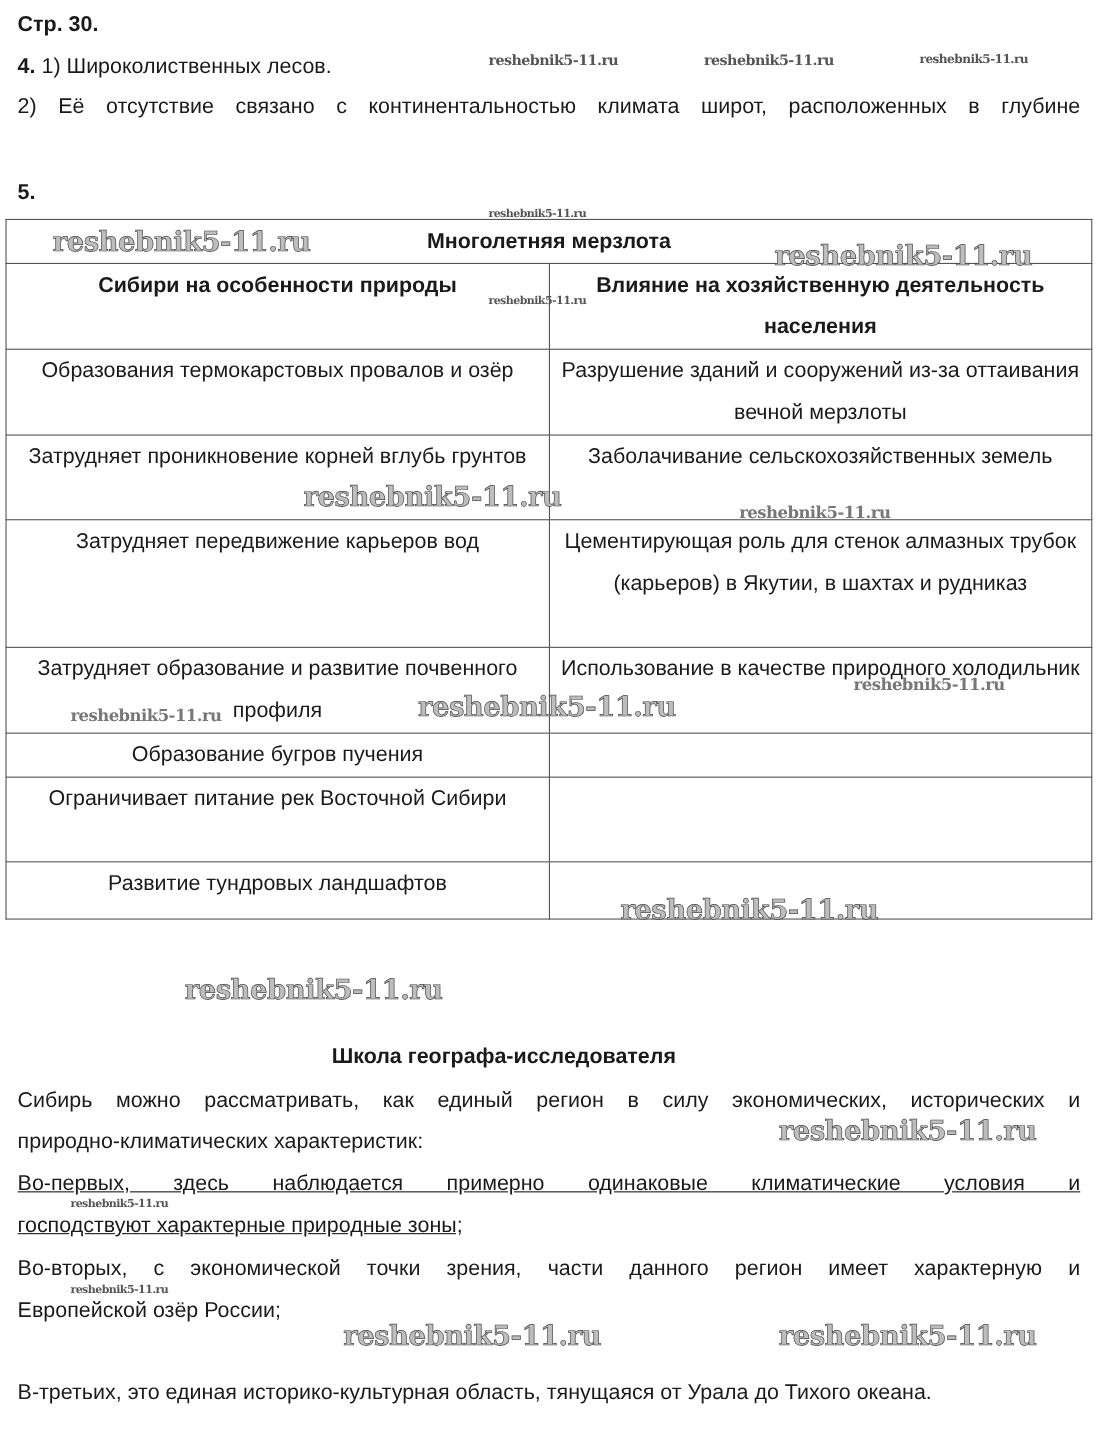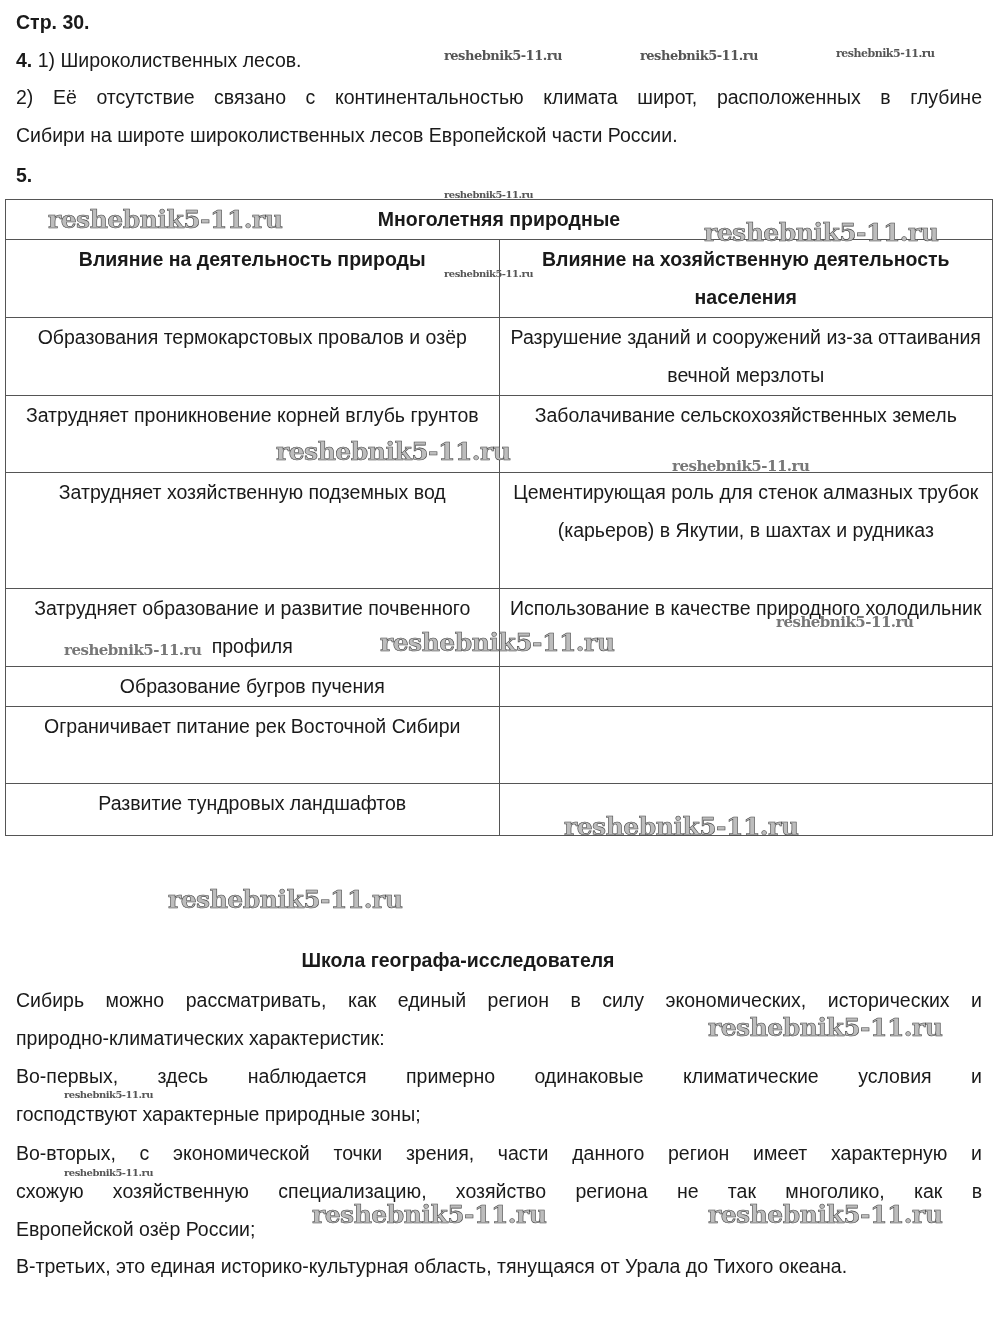--- a/index.html
+++ b/index.html
@@ -23,44 +23,43 @@
 <body>
 
 <div class="line bold" style="top:11px;">Стр. 30.</div>
 
 <div class="line" style="top:49px;">
   <span class="bold">4.</span><span> 1) Широколиственных лесов.</span>
 </div>
 
 <div class="just-wrap" style="top:78px;">
   <span class="jl">2) Её отсутствие связано с континентальностью климата широт, расположенных в глубине</span>
-  <span class="jl last">Сибири на широте широколиственных лесов Европейской части России.</span>
 </div>
 
 <div class="line bold" style="top:164px;">5.</div>
 
 <table class="perm">
   <tbody>
       <tr>
-    <td colspan="2" class="th" style="height:38px;">Многолетняя природные</td>
+    <td colspan="2" class="th" style="height:38px;">Многолетняя мерзлота</td>
   </tr>
   <tr>
-    <td class="c1 th" style="height:77px;">Влияние на деятельность природы</td>
+    <td class="c1 th" style="height:77px;">Сибири на особенности природы</td>
     <td class="th">Влияние на хозяйственную деятельность населения</td>
   </tr>
   <tr>
     <td class="c1" style="height:77px;">Образования термокарстовых провалов и озёр</td>
     <td>Разрушение зданий и сооружений из-за оттаивания вечной мерзлоты</td>
   </tr>
   <tr>
     <td class="c1" style="height:76px;">Затрудняет проникновение корней вглубь грунтов</td>
     <td>Заболачивание сельскохозяйственных земель</td>
   </tr>
   <tr>
-    <td class="c1" style="height:115px;">Затрудняет хозяйственную подземных вод</td>
+    <td class="c1" style="height:115px;">Затрудняет передвижение карьеров вод</td>
     <td>Цементирующая роль  для стенок алмазных трубок (карьеров) в Якутии, в шахтах и рудниказ</td>
   </tr>
   <tr>
     <td class="c1" style="height:76px;">Затрудняет образование и развитие почвенного профиля</td>
     <td>Использование в качестве природного холодильник</td>
   </tr>
   <tr>
     <td class="c1" style="height:39px;">Образование бугров пучения</td>
     <td></td>
   </tr>
@@ -74,27 +73,26 @@
   </tr>
 </tbody>
   </table>
 
 <div class="section-title">Школа географа-исследователя</div>
 
 <div class="just-wrap" style="top:981px;">
   <span class="jl">Сибирь можно рассматривать, как единый регион в силу экономических, исторических и</span>
   <span class="jl last">природно-климатических характеристик:</span>
 </div>
-<div class="just-wrap" style="top:1057px;">
+<div class="just-wrap" style="top:1057px;text-decoration:underline;">
   <span class="jl">Во-первых, здесь наблюдается примерно одинаковые климатические условия и</span>
   <span class="jl last">господствуют характерные природные зоны;</span>
 </div>
 <div class="just-wrap" style="top:1134px;">
   <span class="jl">Во-вторых, с экономической точки зрения, части данного регион имеет характерную и</span>
-  <span class="jl">схожую хозяйственную специализацию, хозяйство региона не так многолико, как в</span>
   <span class="jl last">Европейской озёр России;</span>
 </div>
 <div class="line" style="top:1255px;">В-третьих, это единая историко-культурная область, тянущаяся от Урала до Тихого океана.</div>
 
 <div class="wm small" style="left:444px; top:48px; font-size:13px;">reshebnik5-11.ru</div>
 <div class="wm small" style="left:640px; top:48px; font-size:13px;">reshebnik5-11.ru</div>
 <div class="wm small" style="left:836px; top:47px; font-size:11px;">reshebnik5-11.ru</div>
 <div class="wm small" style="left:444px; top:189px; font-size:10px;">reshebnik5-11.ru</div>
 <div class="wm big" style="left:48px; top:205px;">reshebnik5-11.ru</div>
 <div class="wm big" style="left:704px; top:218px;">reshebnik5-11.ru</div>

